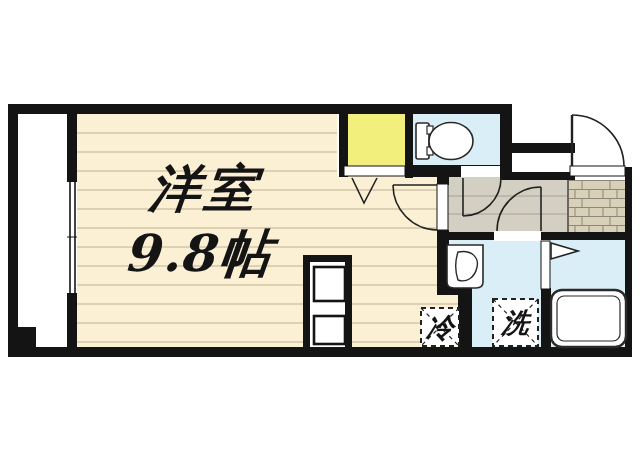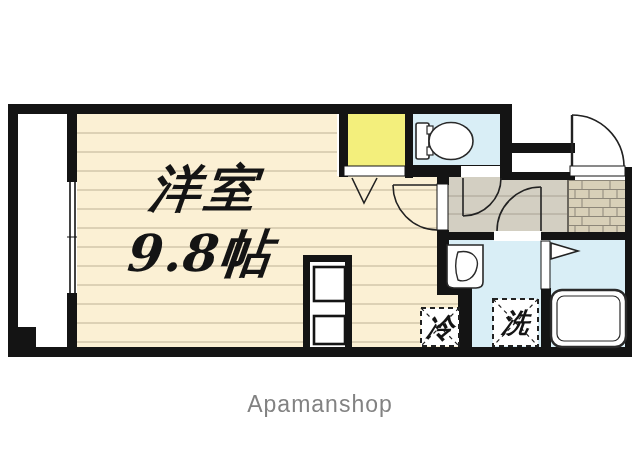--- a/index.html
+++ b/index.html
@@ -139,14 +139,13 @@
         <rect x="493" y="299" width="45" height="47" fill="#ffffff" stroke="#222222" stroke-width="2" stroke-dasharray="5,4"></rect>
         <path d="M493,299 L538,346 M538,299 L493,346" stroke="#222222" stroke-width="1.2" stroke-dasharray="4,4" fill="none"></path>
       </g>
     </g>
   </svg>
 
   <div class="jp-label room-title">洋室</div>
   <div class="jp-label room-size">9.8帖</div>
   <div class="jp-label fridge-label">冷</div>
   <div class="jp-label laundry-label">洗</div>
-  <div class="brand">Apamanshop</div>
 </div>
 
 </body></html>

